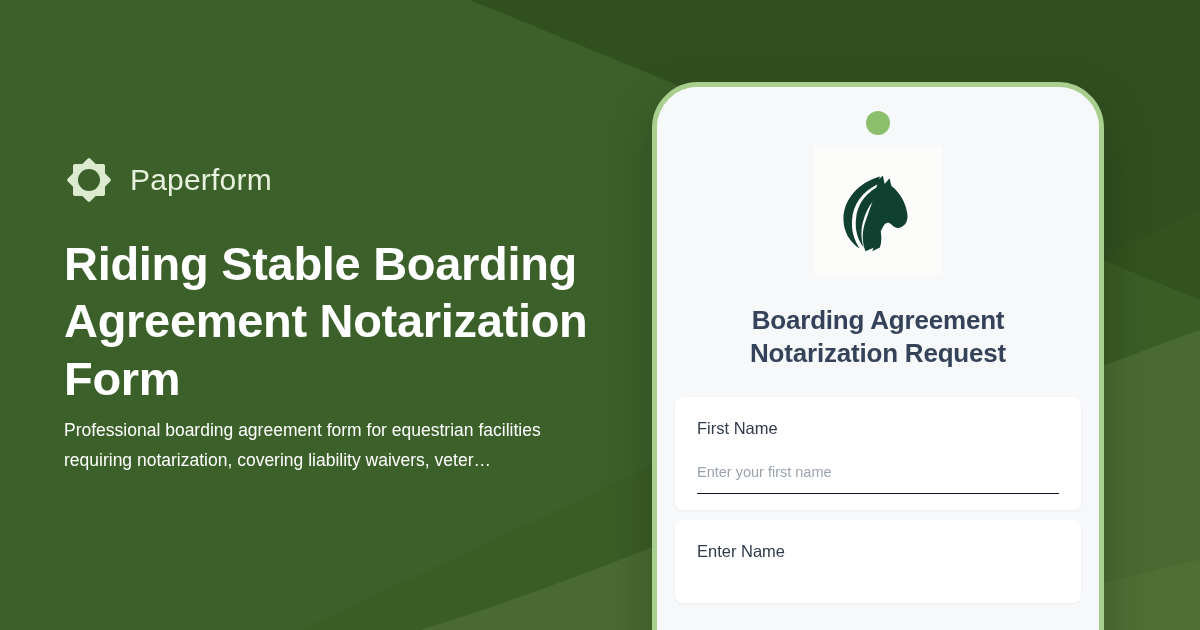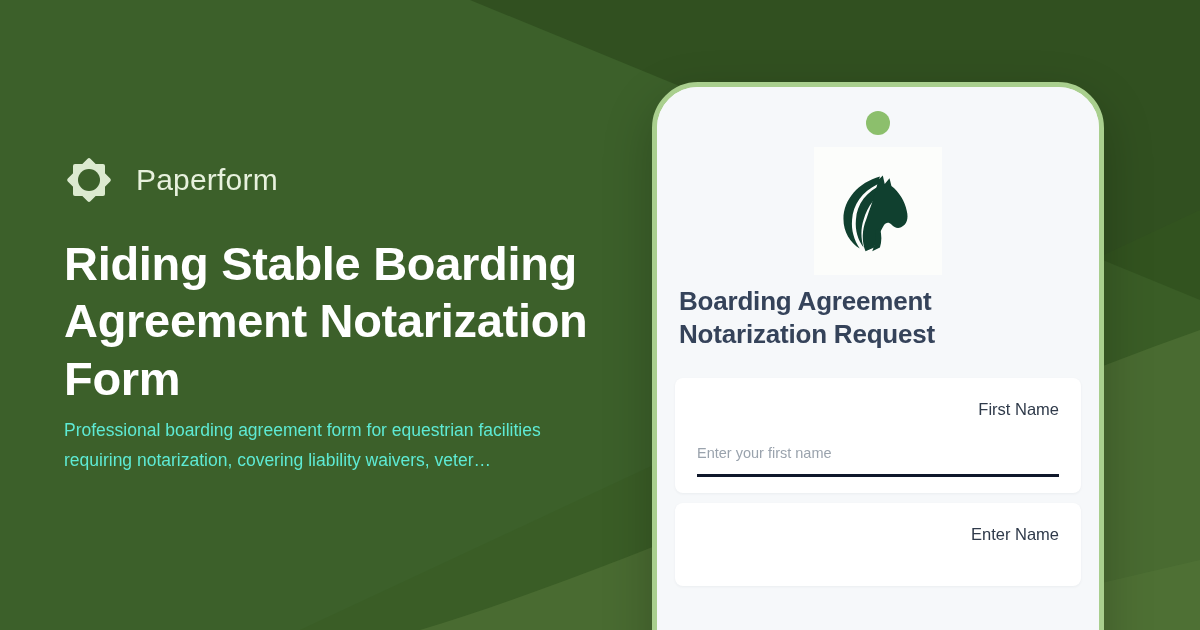--- a/index.html
+++ b/index.html
@@ -17,21 +17,21 @@
   
   .left-col {
     position:absolute;
     left:64px; top:0;
     width:560px; height:630px;
     display:flex; flex-direction:column;
     justify-content:center;
     z-index:5;
   }
 
-  .brand { display:flex; align-items:center; gap:22px; margin-bottom:30px; }
+  .brand { display:flex; align-items:center; gap:16px; margin-bottom:30px; }
   .brand-mark { width:50px; height:50px; flex:0 0 50px; display:block; }
   .brand-name {
     font-size:30px;
     letter-spacing:.2px;
     color:#e7f1dd;
     font-weight:400;
     line-height:1;
   }
 
   .headline {
@@ -40,21 +40,21 @@
     font-weight:700;
     color:#ffffff;
     letter-spacing:-0.3px;
     margin-bottom:8px;
     max-width:560px;
   }
 
   .subhead {
     font-size:17.5px;
     line-height:1.72;
-    color:#5eead4;
+    color:#ffffff;
     font-weight:400;
     max-width:515px;
   }
 
   
   .phone {
     position:absolute;
     left:652px; top:82px;
     width:452px; height:600px;
     border:5px solid #a9cf8e;
@@ -79,49 +79,49 @@
   .logo-tile {
     width:128px; height:128px;
     background:#fcfdfb;
     margin-top:12px;
     display:flex; align-items:center; justify-content:center;
     flex:0 0 128px;
   }
   .horse-svg { width:96px; height:96px; display:block; }
 
   .form-title {
-    margin-top:10px;
+    margin-top:29px;
     font-size:26px;
     line-height:1.28;
     font-weight:700;
     color:#35435a;
+    text-align:center;
     letter-spacing:-0.2px;
     padding:0 22px;
   }
 
   .cards { width:100%; margin-top:26px; padding:0 18px; }
   .field-card {
     background:#ffffff;
     border-radius:8px;
     padding:22px 22px 16px 22px;
     margin-bottom:10px;
     box-shadow:0 1px 3px rgba(20,30,50,.05);
   }
   .field-label {
     font-size:16.5px;
     color:#2f3a4a;
     font-weight:400;
     margin-bottom:26px;
-    text-align:right;
   }
   .field-input {
     font-size:14.5px;
     color:#9aa3ad;
     padding-bottom:13px;
-    border-bottom:3px solid #0f172a;
+    border-bottom:1px solid #0f172a;
   }
 </style>
 </head>
 <body>
 
 <div class="bg-root">
   <svg class="bg-svg" viewBox="0 0 1200 630" preserveAspectRatio="none">
     <rect x="0" y="0" width="1200" height="630" fill="#3c602a"></rect>
 
     <path d="M 1200 0 L 1200 300 L 470 0 Z" fill="#2f4d1f" opacity="0.85"></path>

